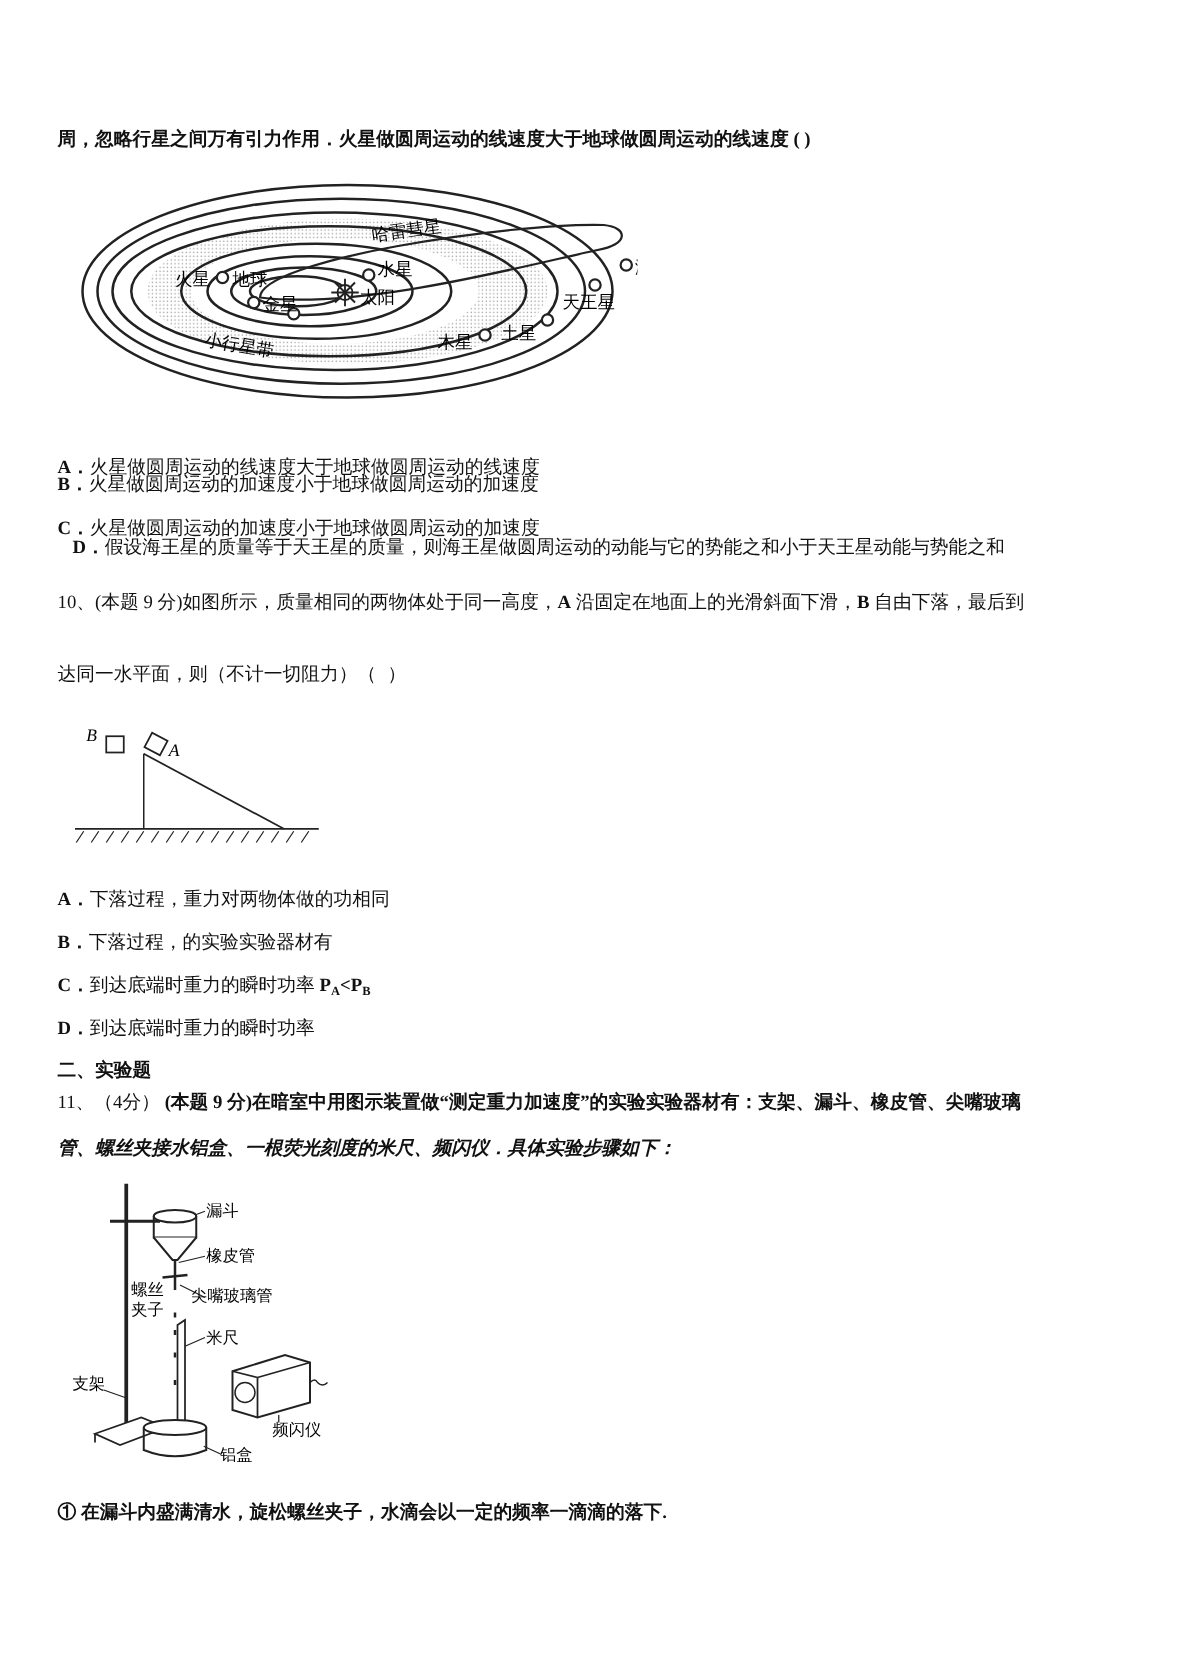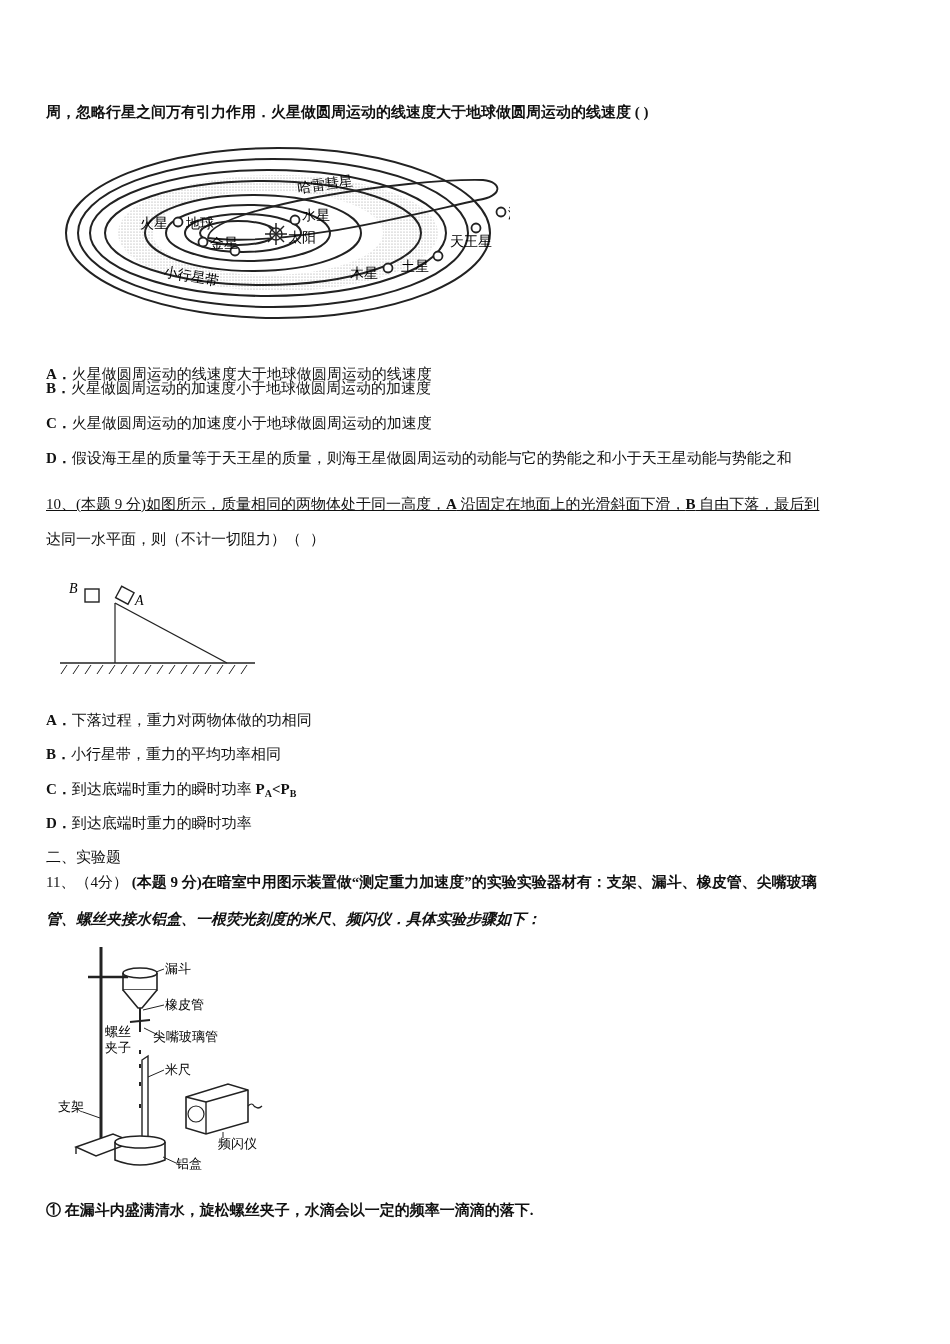--- a/index.html
+++ b/index.html
@@ -66,23 +66,23 @@
     <text x="292" y="140" font-size="14">木星</text>
     <text x="343" y="133" font-size="14">土星</text>
     <text x="392" y="108" font-size="14">天王星</text>
     <text x="450" y="80" font-size="14" text-anchor="start">海王星</text>
   </svg>
 </div>
 
 <div class="line" style="top:364px;"><span class="bold">A．</span><span>火星做圆周运动的线速度大于地球做圆周运动的线速度</span></div>
 <div class="line" style="top:378px;"><span class="bold">B．</span><span>火星做圆周运动的加速度小于地球做圆周运动的加速度</span></div>
 <div class="line" style="top:413px;"><span class="bold">C．</span><span>火星做圆周运动的加速度小于地球做圆周运动的加速度</span></div>
-<div class="line" style="top:448px;"><span class="bold">D．</span><span>假设海王星的质量等于天王星的质量，则海王星做圆周运动的动能与它的势能之和小于天王星动能与势能之和</span></div>
+<div class="line" style="top:428px;margin-left:12px;"><span class="bold">D．</span><span>假设海王星的质量等于天王星的质量，则海王星做圆周运动的动能与它的势能之和小于天王星动能与势能之和</span></div>
 
-<div class="line" style="top:494px;text-decoration:underline;"><span>10、(本题 9 分)如图所示，质量相同的两物体处于同一高度，</span><span class="bold">A</span><span> 沿固定在地面上的光滑斜面下滑，</span><span class="bold">B</span><span> 自由下落，最后到</span></div>
+<div class="line" style="top:472px;"><span>10、(本题 9 分)如图所示，质量相同的两物体处于同一高度，</span><span class="bold">A</span><span> 沿固定在地面上的光滑斜面下滑，</span><span class="bold">B</span><span> 自由下落，最后到</span></div>
 <div class="line" style="top:531px;font-family:Liberation Mono, monospace;">达同一水平面，则（不计一切阻力）（        ）</div>
 
 <div class="fig" style="left:55px; top:575px; width:210px; height:105px;">
   <svg width="210" height="105" viewBox="0 0 210 105">
     <text x="14" y="18" font-size="14" font-style="italic">B</text>
     <rect x="30" y="14" width="14" height="13" fill="#fff" stroke="#222" stroke-width="1.4"></rect>
     <g transform="rotate(28 70 22)">
         <rect x="62" y="14" width="14" height="13" fill="#fff" stroke="#222" stroke-width="1.4"></rect>
       </g>
     <text x="80" y="30" font-size="14" font-style="italic">A</text>
@@ -104,25 +104,25 @@
         <line x1="144" y1="90" x2="138" y2="99"></line>
       <line x1="156" y1="90" x2="150" y2="99"></line>
         <line x1="168" y1="90" x2="162" y2="99"></line>
         <line x1="180" y1="90" x2="174" y2="99"></line>
       <line x1="192" y1="90" x2="186" y2="99"></line>
     </g>
   </svg>
 </div>
 
 <div class="line" style="top:710px;"><span class="bold">A．</span><span>下落过程，重力对两物体做的功相同</span></div>
-<div class="line" style="top:744px;"><span class="bold">B．</span><span>小行星带，重力的平均功率相同</span></div>
+<div class="line" style="top:744px;"><span class="bold">B．</span><span>下落过程，的实验实验器材有</span></div>
 <div class="line" style="top:779px;"><span class="bold">C．</span><span>到达底端时重力的瞬时功率 </span><span class="bold"><span>P</span><span class="sub">A</span><span>&lt;</span><span>P</span><span class="sub">B</span></span></div>
 <div class="line" style="top:813px;"><span class="bold">D．</span><span>到达底端时重力的瞬时功率</span></div>
 
-<div class="line" style="top:847px;">二、实验题</div>
+<div class="line" style="top:847px;font-weight:bold;">二、实验题</div>
 
 <div class="line" style="top:872px;"><span>11、（4分） </span><span class="bold">(本题 9 分)在暗室中用图示装置做“测定重力加速度”的实验实验器材有：支架、漏斗、橡皮管、尖嘴玻璃</span></div>
 <div class="line bold" style="top:909px;font-style:italic;">管、螺丝夹接水铝盒、一根荧光刻度的米尺、频闪仪．具体实验步骤如下：</div>
 
 <div class="fig" style="left:58px; top:942px; width:212px; height:232px;">
   <svg width="212" height="232" viewBox="0 0 212 232">
 
     <line x1="43" y1="5" x2="43" y2="210" stroke="#222" stroke-width="3"></line>
     <path d="M 18 205 L 55 192 L 75 200 L 38 214 Z" fill="#fff" stroke="#222" stroke-width="1.4"></path>
     <line x1="18" y1="205" x2="18" y2="212" stroke="#222" stroke-width="1.4"></line>

